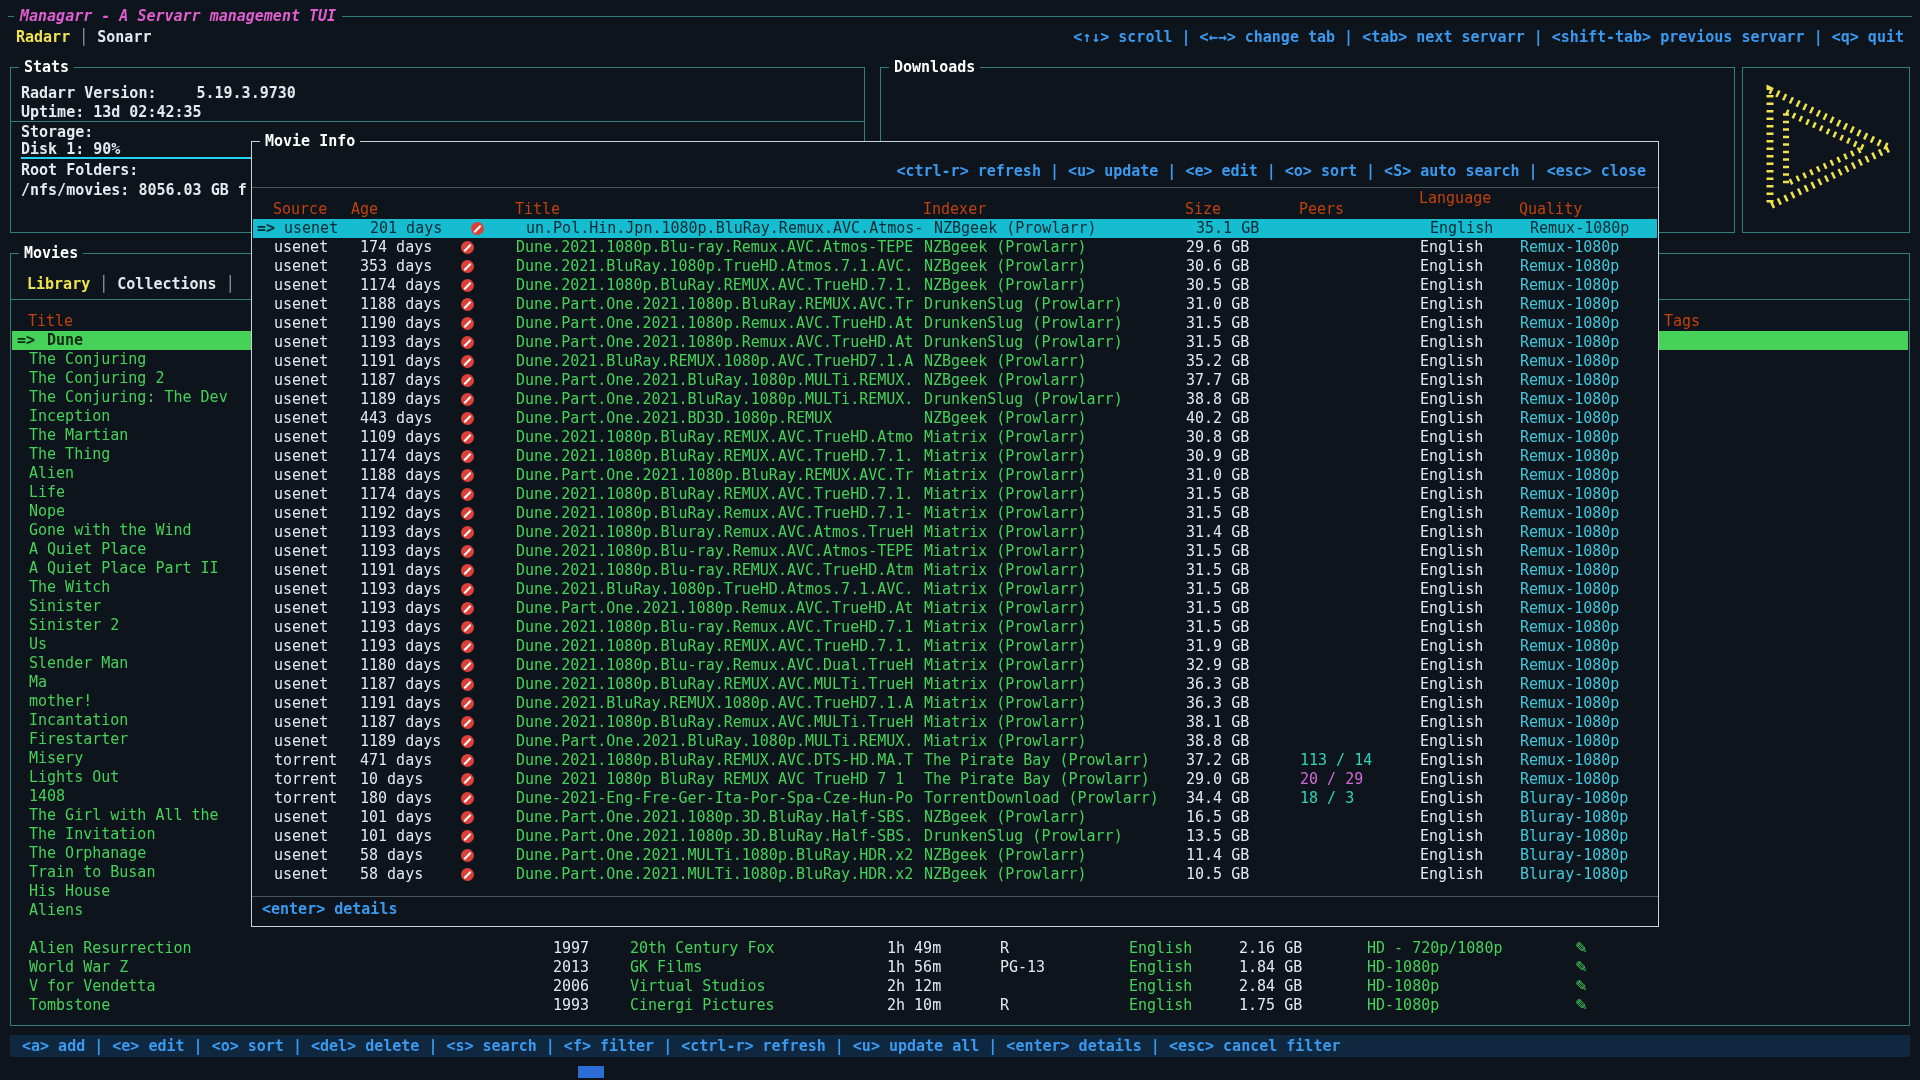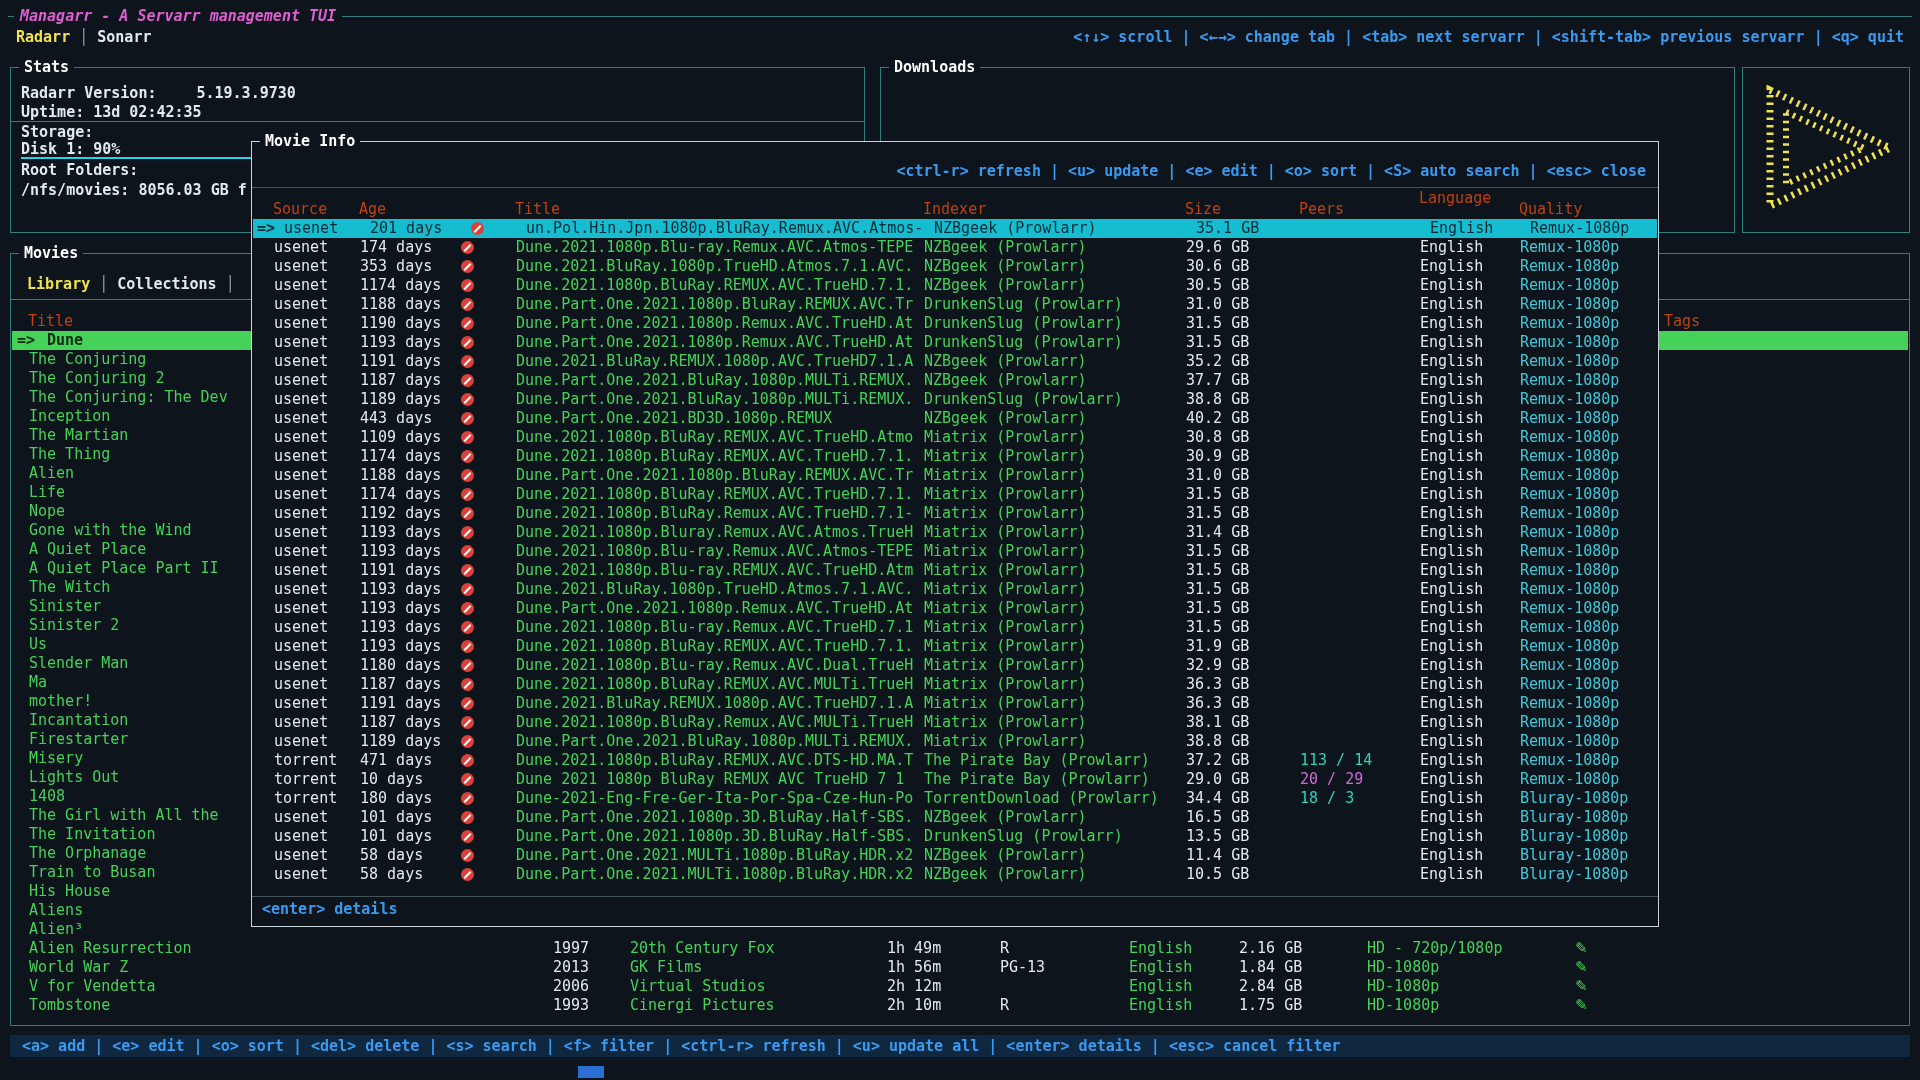--- a/index.html
+++ b/index.html
@@ -194,23 +194,20 @@
         </div>
         <div class="mrow" style="top: 609px;">
           <span class="cell m-title green">Train to Busan</span>
         </div>
         <div class="mrow" style="top: 628px;">
           <span class="cell m-title green">His House</span>
         </div>
         <div class="mrow" style="top: 647px;">
           <span class="cell m-title green">Aliens</span>
         </div>
-        <div class="mrow" style="top: 666px;">
-          <span class="cell m-title green">Alien³</span>
-        </div>
         <div class="mrow" style="top: 685px;">
           <span class="cell m-title green">Alien Resurrection</span>
           <span class="cell m-year">1997</span>
           <span class="cell m-studio green">20th Century Fox</span>
           <span class="cell m-runtime">1h 49m</span>
           <span class="cell m-rating">R</span>
           <span class="cell m-lang green">English</span>
           <span class="cell m-size">2.16 GB</span>
           <span class="cell m-qual green">HD - 720p/1080p</span>
           <span class="cell m-edit green">✎</span>
@@ -248,21 +245,21 @@
           <span class="cell m-edit green">✎</span>
         </div>
       </div>
   </div>
 
   <div class="panel" id="modal">
     <span class="ptitle">Movie Info</span>
     <div class="modal-hints blue">&lt;ctrl-r&gt; refresh | &lt;u&gt; update | &lt;e&gt; edit | &lt;o&gt; sort | &lt;S&gt; auto search | &lt;esc&gt; close</div>
     <div class="hline dim-line" style="top:45px"></div>
     <span class="thead" style="left:21px;top:58px">Source</span>
-    <span class="thead" style="left:107px;top:58px">Age</span>
+    <span class="thead" style="left:99px;top:58px">Age</span>
     <span class="thead" style="left:263px;top:58px">Title</span>
     <span class="thead" style="left:671px;top:58px">Indexer</span>
     <span class="thead" style="left:933px;top:58px">Size</span>
     <span class="thead" style="left:1047px;top:58px">Peers</span>
     <span class="thead" style="left:1167px;top:47px">Language</span>
     <span class="thead" style="left:1267px;top:58px">Quality</span>
     <div class="rows">
         <div class="srow sel" style="top: 77px;">
           <span class="cell s-marker">=&gt;</span>
           <span class="cell s-src">usenet</span>

